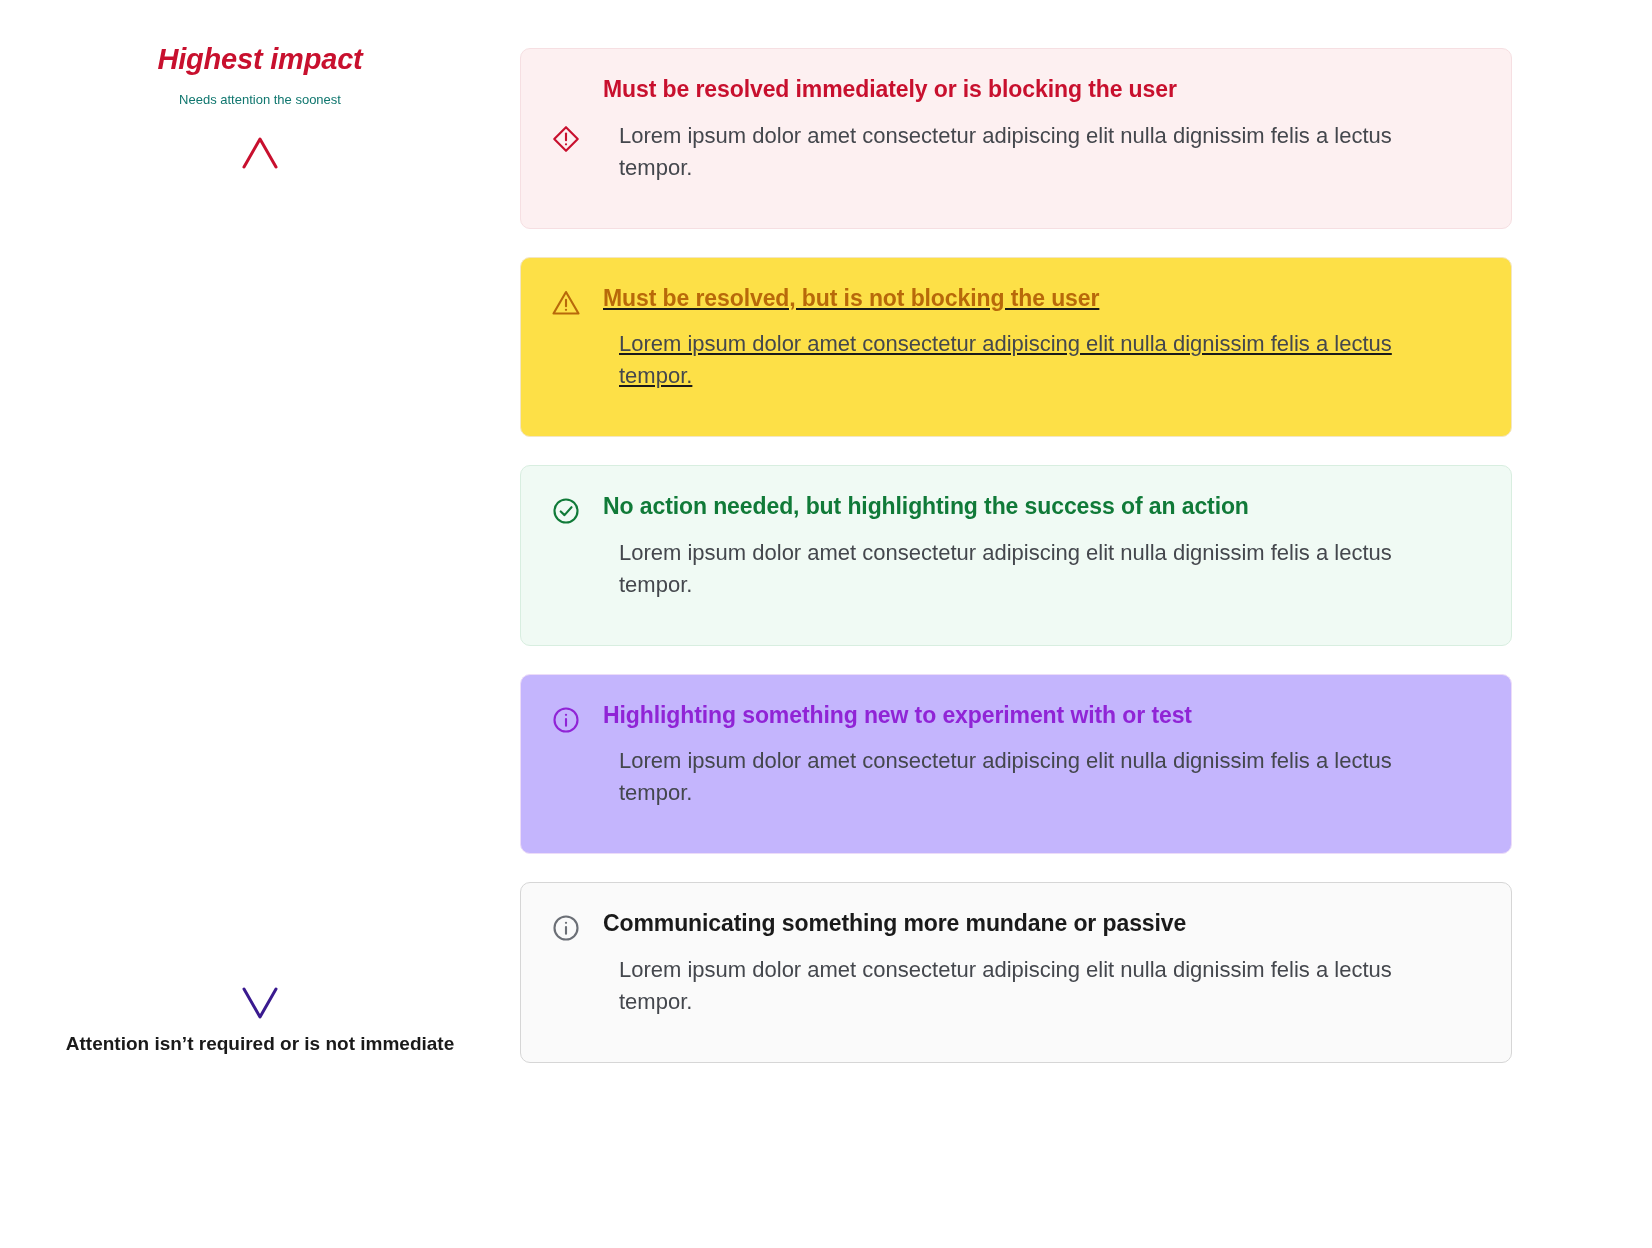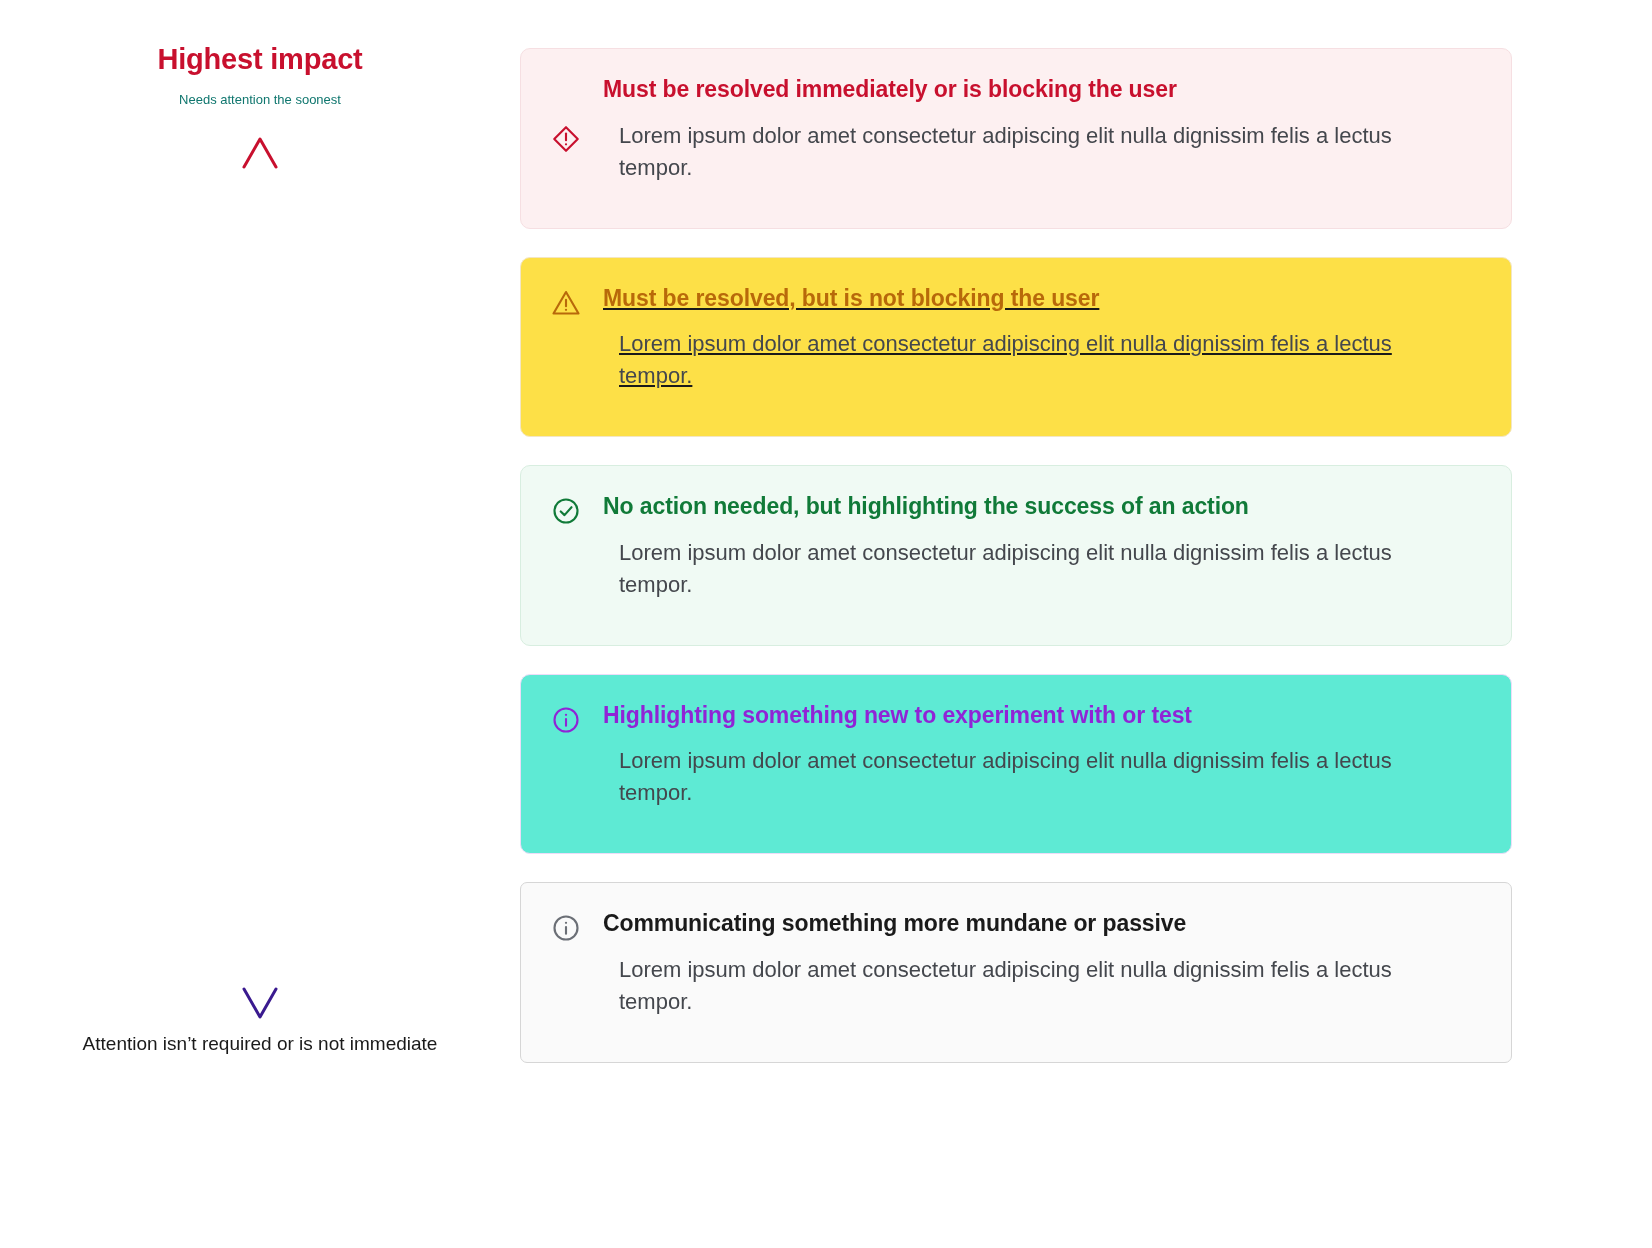--- a/index.html
+++ b/index.html
@@ -37,20 +37,21 @@
     text-align: center;
     width: 100%;
   }
   .scale-title-top {
     font-size: 29px;
     font-weight: bold;
     color: #c8102e;
     letter-spacing: -0.2px;
     margin: 0 0 16px 0;
     line-height: 1.1;
+    font-style: italic;
   }
   .scale-sub-top {
     font-size: 13px;
     color: #0f766e;
     font-weight: normal;
     margin: 0;
     line-height: 1.2;
   }
   .arrow-wrap {
     margin-top: 26px;
@@ -68,21 +69,21 @@
     font-size: 29px;
     font-weight: bold;
     color: #1a1a1a;
     letter-spacing: -0.2px;
     margin: 0 0 14px 0;
     line-height: 1.1;
   }
   .scale-sub-bottom {
     font-size: 19px;
     color: #1a1a1a;
-    font-weight: normal;
+    font-weight: bold;
     margin: 0;
     line-height: 1.2;
   }
 
   
   .cards-col {
     flex: 1 1 auto;
     padding: 48px 140px 40px 0;
     display: flex;
     flex-direction: column;
@@ -125,23 +126,23 @@
     max-width: 940px;
   }
 
   
   .card.critical { background: #fdf0f1; border-color: #f6dfe2; align-items: center; }
   .card.critical .card-title { color: #c8102e; }
   .card.warning  { background: #fde047; border-color: #f3e6c4; text-decoration: underline; }
   .card.warning .card-title { color: #b8690a; }
   .card.success  { background: #f0faf4; border-color: #d8eee0; }
   .card.success .card-title { color: #107a38; }
-  .card.info     { background: #5eead4; border-color: #ecdcf8; }
+  .card.info     { background: #c4b5fd; border-color: #ecdcf8; }
   .card.info .card-title { color: #9024d6; }
-  .card.neutral  { background: #fafafa; border-color: #d6d6d6; border-radius: 7px; }
+  .card.neutral  { background: #fafafa; border-color: #d6d6d6; }
   .card.neutral .card-title { color: #1a1a1a; }
 </style>
 </head>
 <body>
 
 <div class="page">
 
   <div class="scale-col">
 
     <div class="scale-top">

